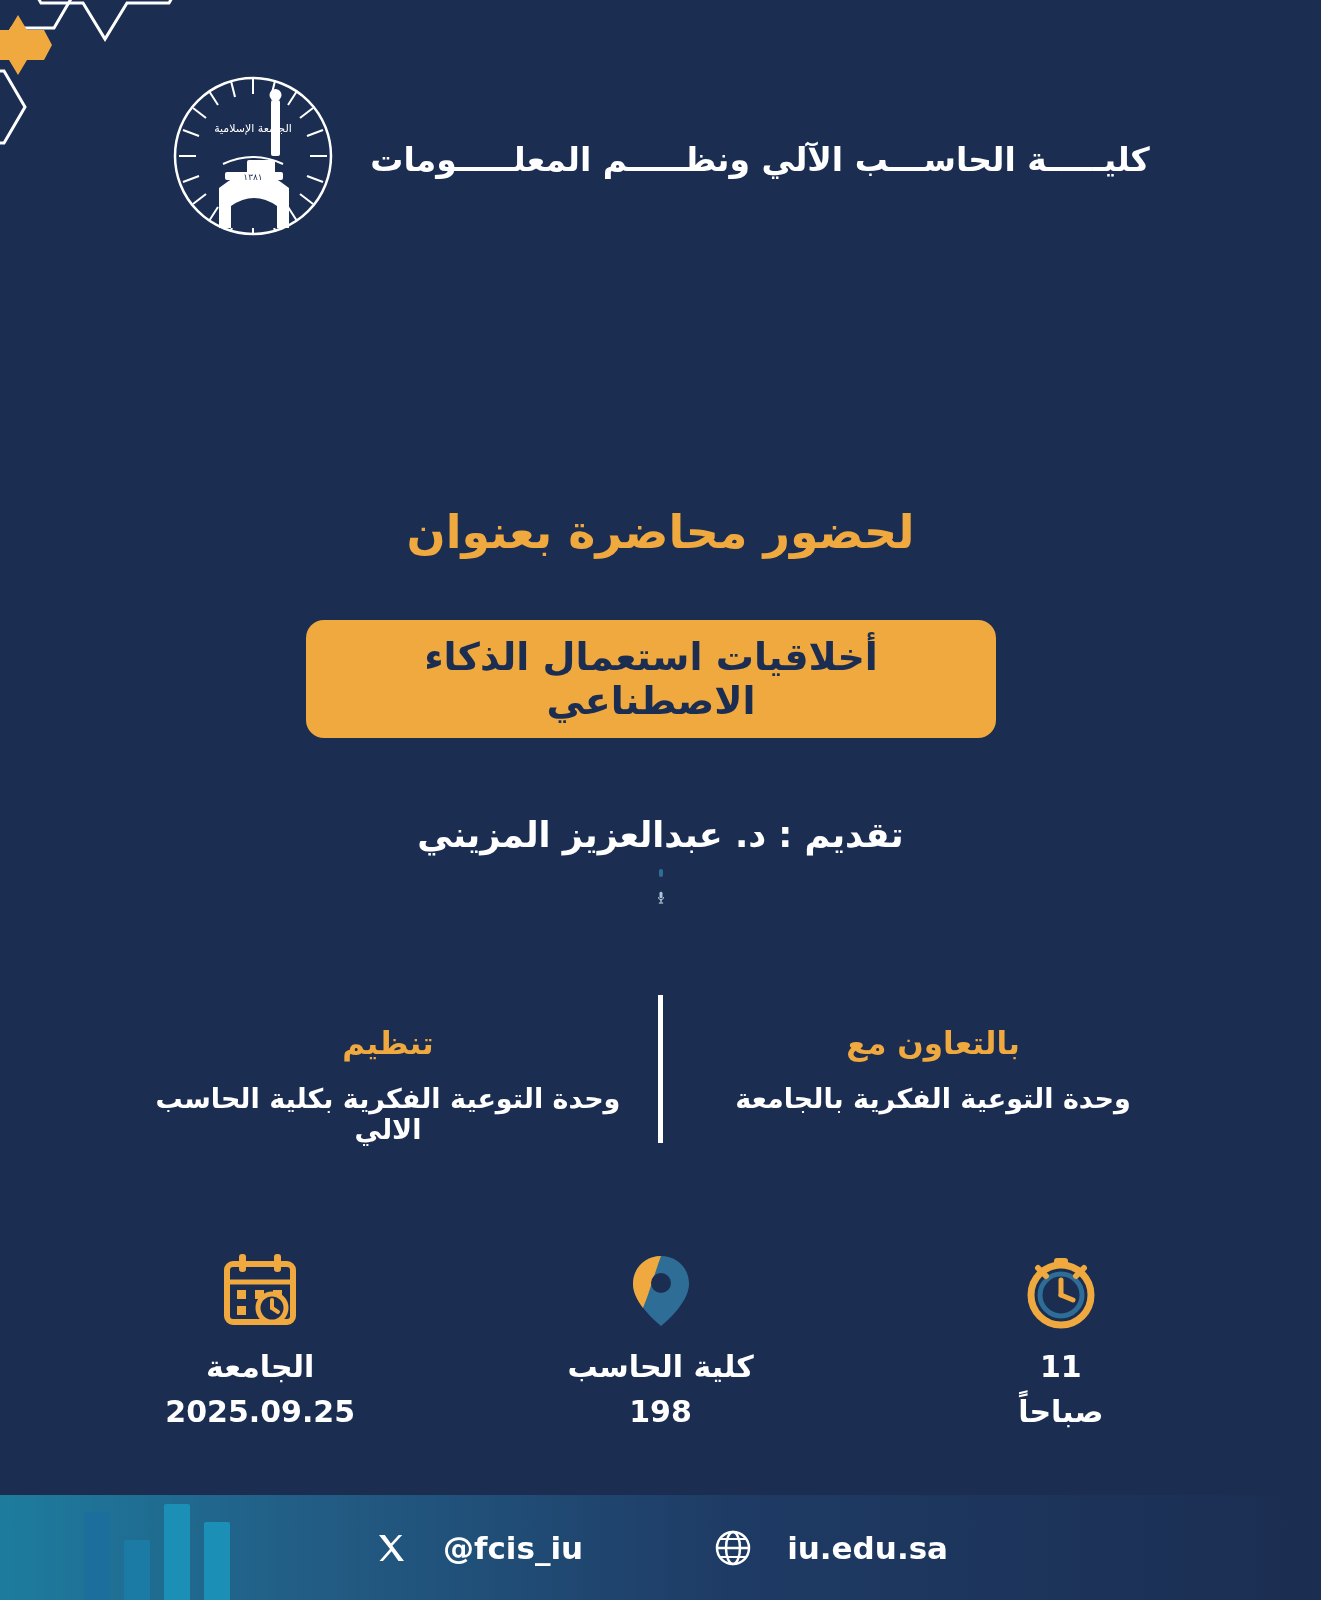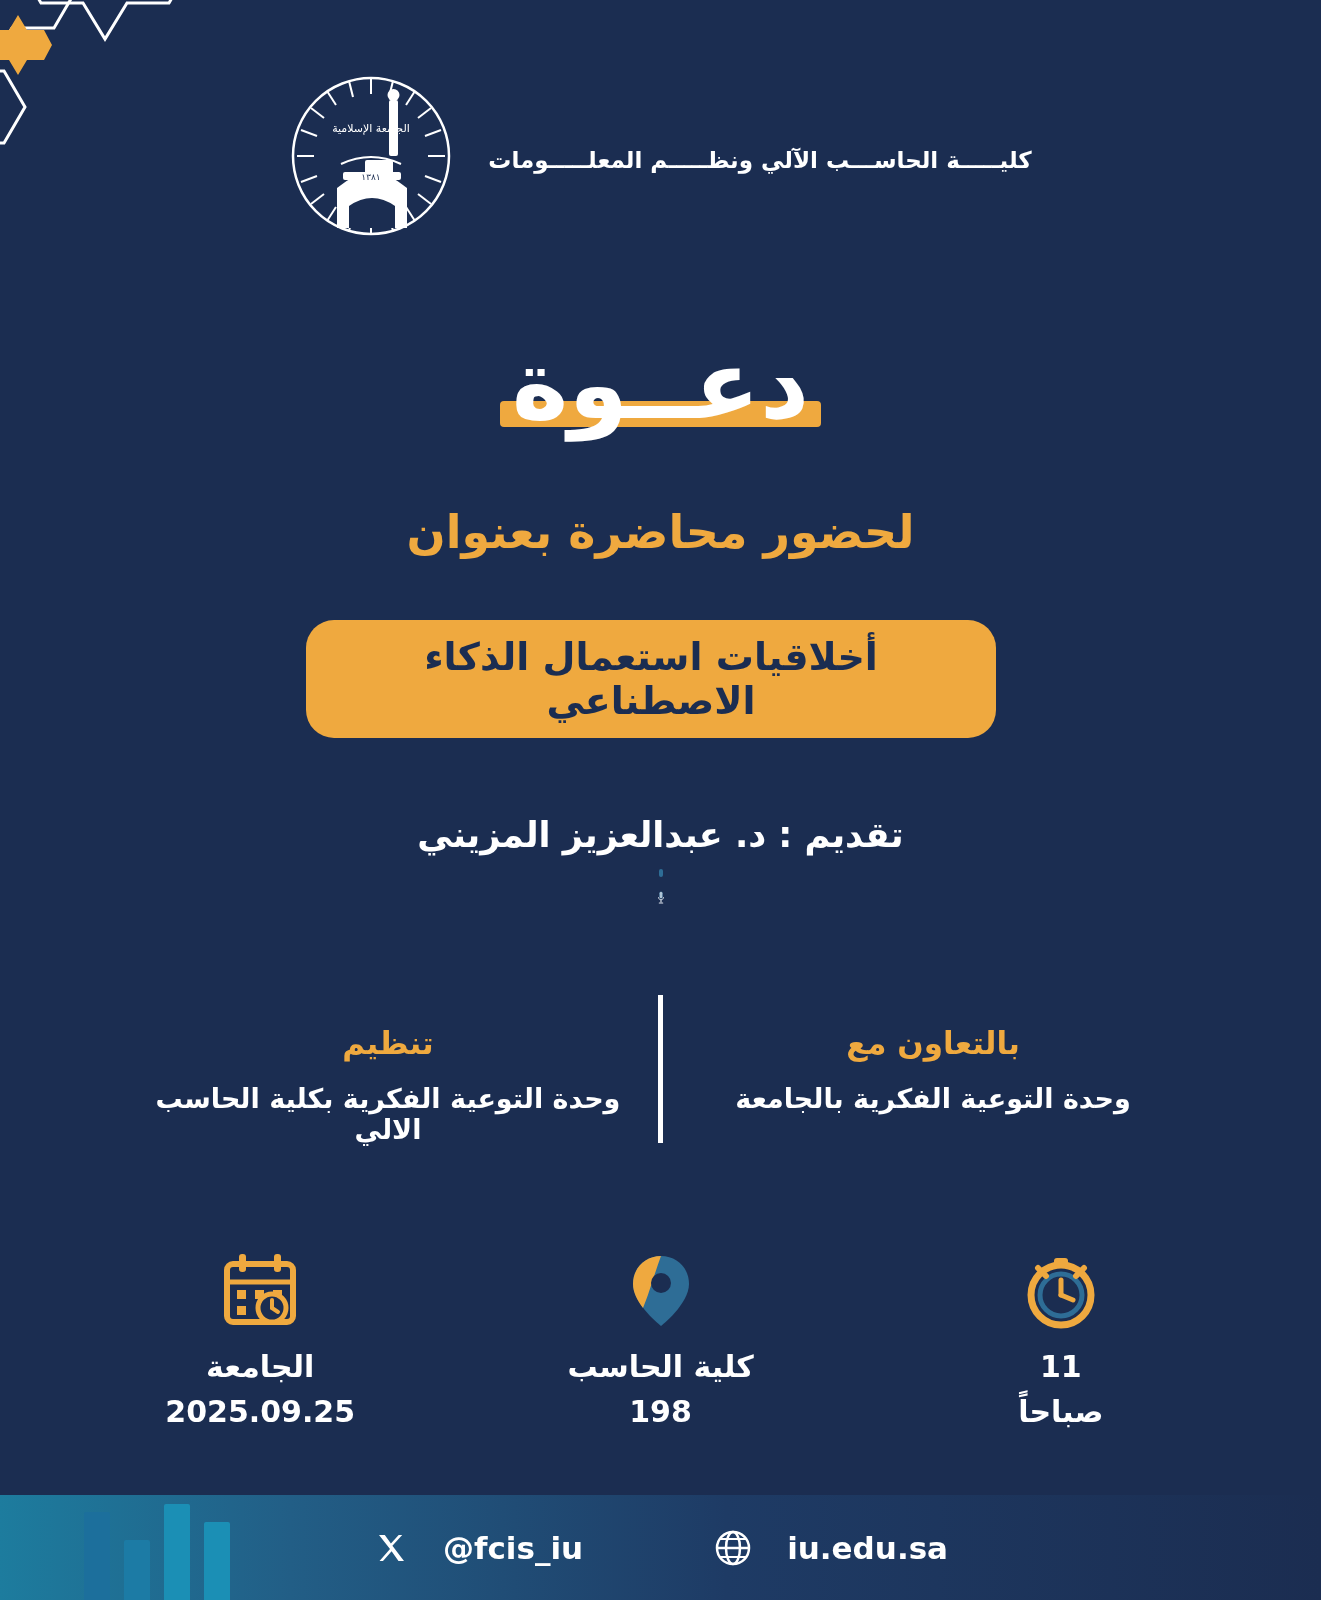--- a/index.html
+++ b/index.html
@@ -40,21 +40,21 @@
     align-items: center;
     justify-content: center;
     gap: 34px;
   }
   .header-text {
     text-align: right;
     color: #ffffff;
     direction: rtl;
   }
   .fac-ar {
-    font-size: 23px;
+    font-size: 33px;
     font-weight: bold;
     letter-spacing: 0px;
     line-height: 1.5;
     white-space: nowrap;
   }
   .fac-en {
     font-size: 29px;
     font-weight: bold;
     line-height: 1.4;
     direction: ltr;
@@ -104,21 +104,21 @@
   }
 
   
   .title-pill {
     position: absolute;
     top: 620px;
     left: 306px;
     width: 690px;
     height: 118px;
     background: #efa93f;
-    border-radius: 28px;
+    border-radius: 18px;
     display: flex;
     align-items: center;
     justify-content: center;
     color: #1b2d51;
     font-size: 38px;
     font-weight: bold;
     padding: 0 24px;
     text-align: center;
   }
 
@@ -309,26 +309,20 @@
       <g fill="none" stroke="#ffffff" stroke-width="2">
         <path d="M52 104 q30 -14 60 0"></path>
       </g>
       <text x="82" y="120" font-size="9" fill="#1b2d51" text-anchor="middle" font-family="DejaVu Sans">١٣٨١</text>
       <g fill="#ffffff" font-size="11" font-family="DejaVu Sans">
         <text x="82" y="72" text-anchor="middle">الجامعة الإسلامية</text>
       </g>
     </svg>
   </div>
 
-  <div class="dawa-wrap">
-    <div class="dawa">
-      <div class="dawa-underline"></div>
-      <span>دعــوة</span>
-    </div>
-  </div>
 
   <div class="subtitle">لحضور محاضرة بعنوان</div>
 
   <div class="title-pill">أخلاقيات استعمال الذكاء الاصطناعي</div>
 
   <div class="speaker-row">
     <div class="speaker-text">تقديم : د. عبدالعزيز المزيني</div>
     <div class="speaker-sep"></div>
     <svg class="mic-icon" viewBox="0 0 48 72">
       <rect x="16" y="4" width="16" height="34" rx="8" fill="#dfe6ef" stroke="#2e6d96" stroke-width="2"></rect>

